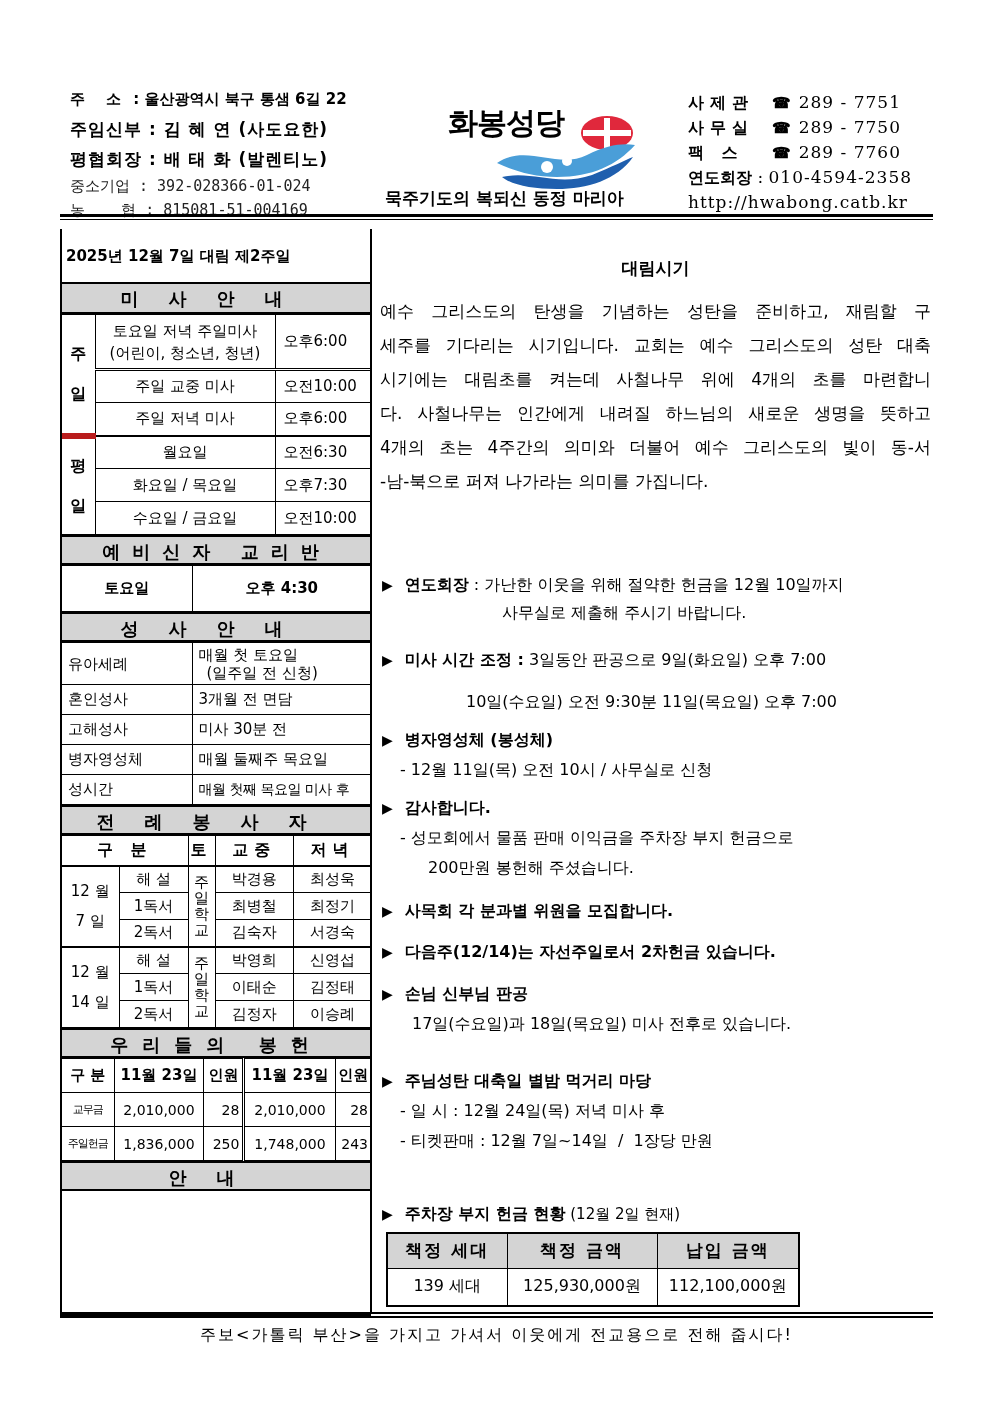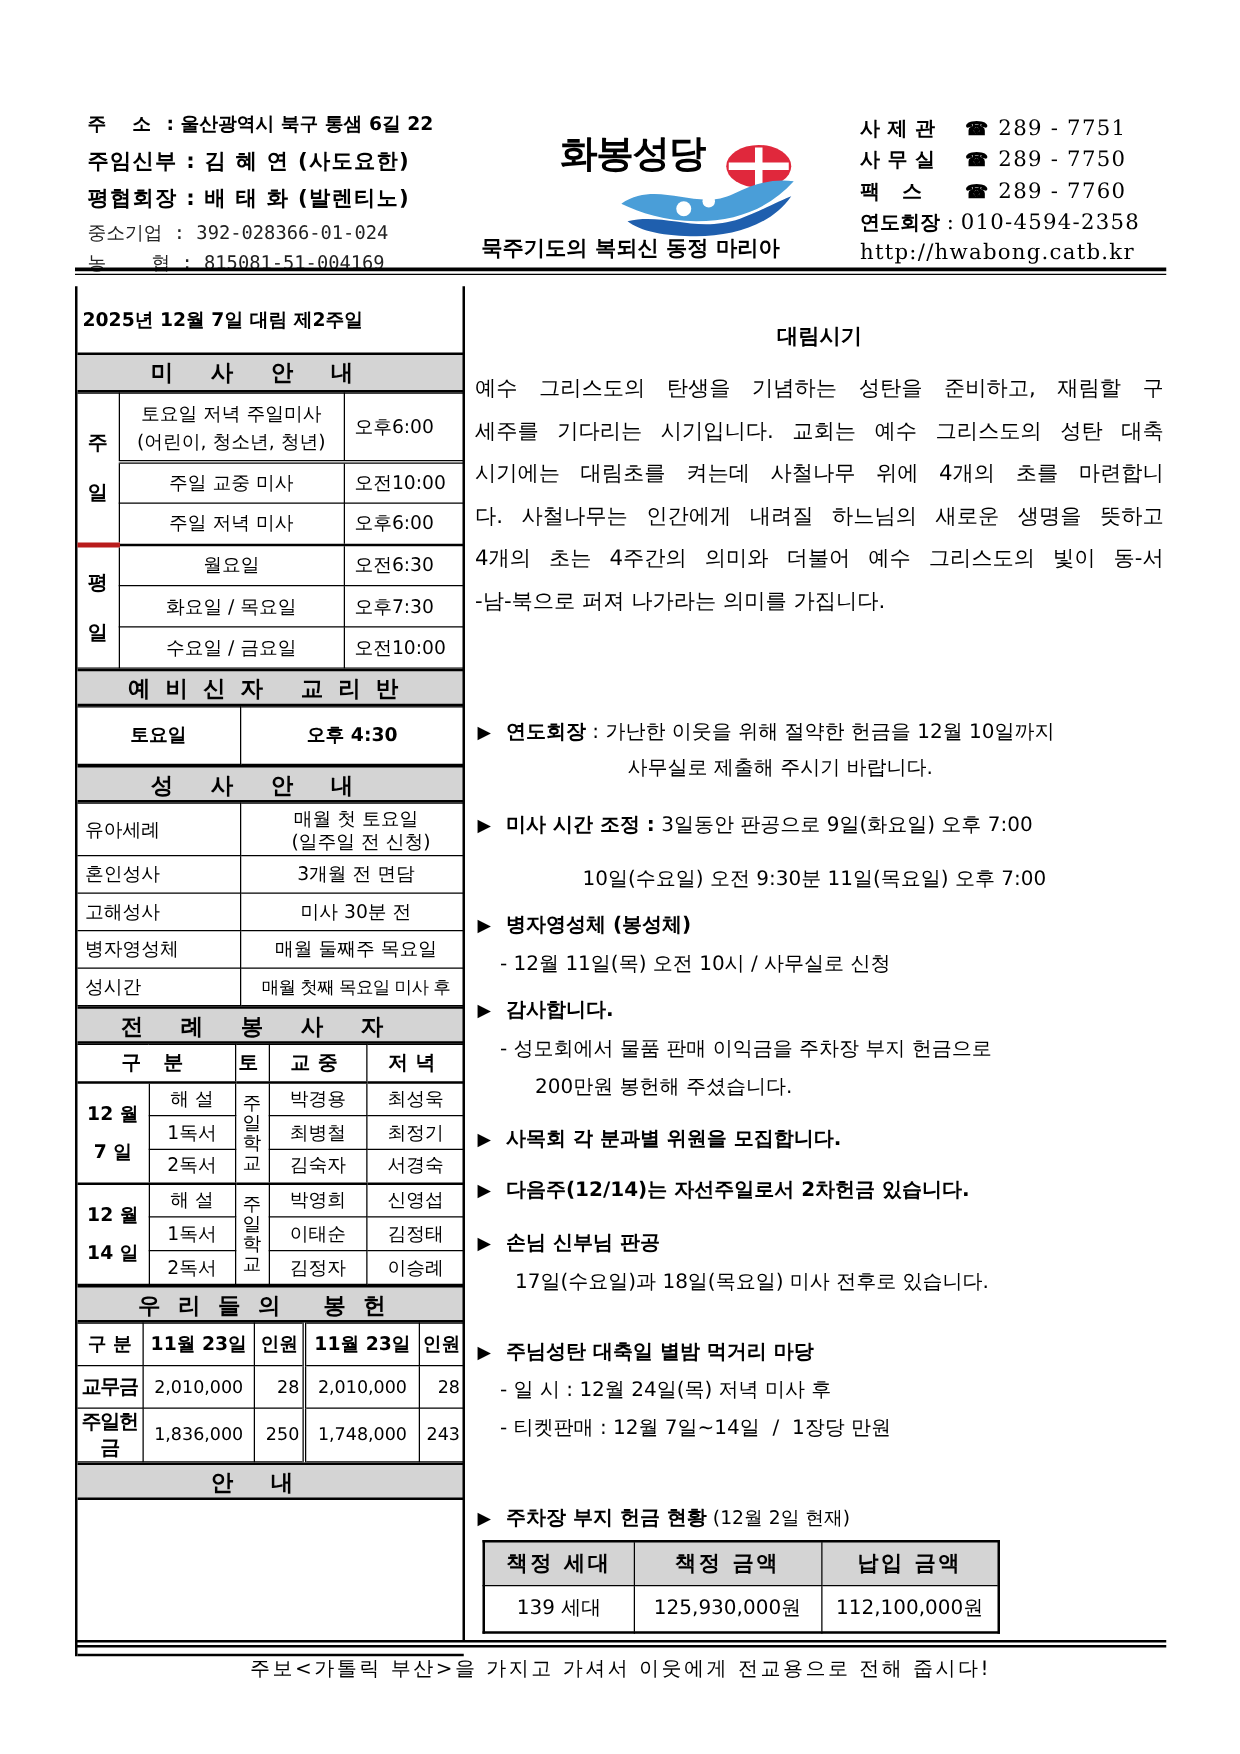--- a/index.html
+++ b/index.html
@@ -40,32 +40,32 @@
   .leftcol td:last-child { border-right: none; }
   .mass td { height: 33px; }
   .mass .grp { width: 33px; font-weight: bold; font-size: 16px; line-height: 34px; }
   .mass .time { width: 96px; text-align: left; padding-right: 10px; white-space: nowrap; }
   .mass .time .ampm { float: left; padding-left: 8px; }
   .mass tr.first td { height: 55px; }
   .mass tr.dbl td { border-top: 3px double #000; }
   .cat td { height: 46px; font-weight: bold; }
   .sacr td { height: 30px; font-size: 15px; }
   .sacr td.k { width: 130px; text-align: justify; text-align-last: justify; padding: 0 6px; }
-  .sacr td.v { text-align: center; padding-left: 6px; margin-top: 22px; }
+  .sacr td.v { text-align: left; padding-left: 6px; margin-top: 22px; }
   .sacr tr.tall td { height: 42px; line-height: 18px; }
   .serv td { height: 27px; font-size: 15px; }
   .serv .hd td { font-weight: bold; height: 30px; font-size: 16px; letter-spacing: 6px; }
-  .serv .date { font-weight: bold; font-size: 15px; width: 57px; line-height: 30px; }
+  .serv .date { font-weight: normal; font-size: 15px; width: 57px; line-height: 30px; }
   .serv .school { width: 27px; line-height: 16px; font-size: 15px; padding: 0; }
   .serv tr.grp-start td { border-top: 2px solid #000; }
   .off td { height: 34px; font-size: 14px; }
   .off .hd td { font-weight: bold; font-size: 15px; height: 34px; }
   .off td.n { text-align: right; padding-right: 3px; }
   .off td.dbl-l { border-left: 3px double #000; }
-  .off td.small { font-size: 16px; font-weight: bold; letter-spacing: -1px; }
+  .off td.small { font-size: 11px; font-weight: normal; letter-spacing: -1px; }
   .notice-body { height: 125px; border-bottom: 2px solid #000; }
 
   
   .rightcol { position: absolute; left: 378px; top: 229px; width: 555px; }
   .art-title { position: absolute; left: 0; top: 28px; width: 555px; text-align: center; font-weight: bold; font-size: 17px; }
   .art-body { position: absolute; left: 2px; top: 65px; width: 551px; font-size: 17px; line-height: 34px; text-align: justify; text-align-last: justify; word-break: keep-all; }
   .art-body span { display: block; white-space: nowrap; }
   .art-body span.last { text-align-last: left; }
   .item { position: absolute; left: 4px; font-size: 16px; white-space: nowrap; }
   .item .tri { display: inline-block; font-size: 14px; margin-right: 12px; }
@@ -146,21 +146,21 @@
     </tr>
     <tr class="dbl">
       <td>주일 교중 미사</td>
       <td class="time"><span class="ampm">오전</span><span>10:00</span></td>
     </tr>
     <tr>
       <td>주일 저녁 미사</td>
       <td class="time"><span class="ampm">오후</span><span>6:00</span></td>
     </tr>
     <tr style="border-top:2px solid #000">
-      <td class="grp" rowspan="3" style="border-top:4px solid #b91c1c"><span style="display:inline-block;width:16px;line-height:40px;word-break:break-all">평일</span></td>
+      <td class="grp" rowspan="3" style="border-top:6px solid #b91c1c"><span style="display:inline-block;width:16px;line-height:40px;word-break:break-all">평일</span></td>
       <td style="border-top:2px solid #000">월요일</td>
       <td class="time" style="border-top:2px solid #000"><span class="ampm">오전</span><span>6:30</span></td>
     </tr>
     <tr>
       <td>화요일 / 목요일</td>
       <td class="time"><span class="ampm">오후</span><span>7:30</span></td>
     </tr>
     <tr>
       <td>수요일 / 금요일</td>
       <td class="time"><span class="ampm">오전</span><span>10:00</span></td>

